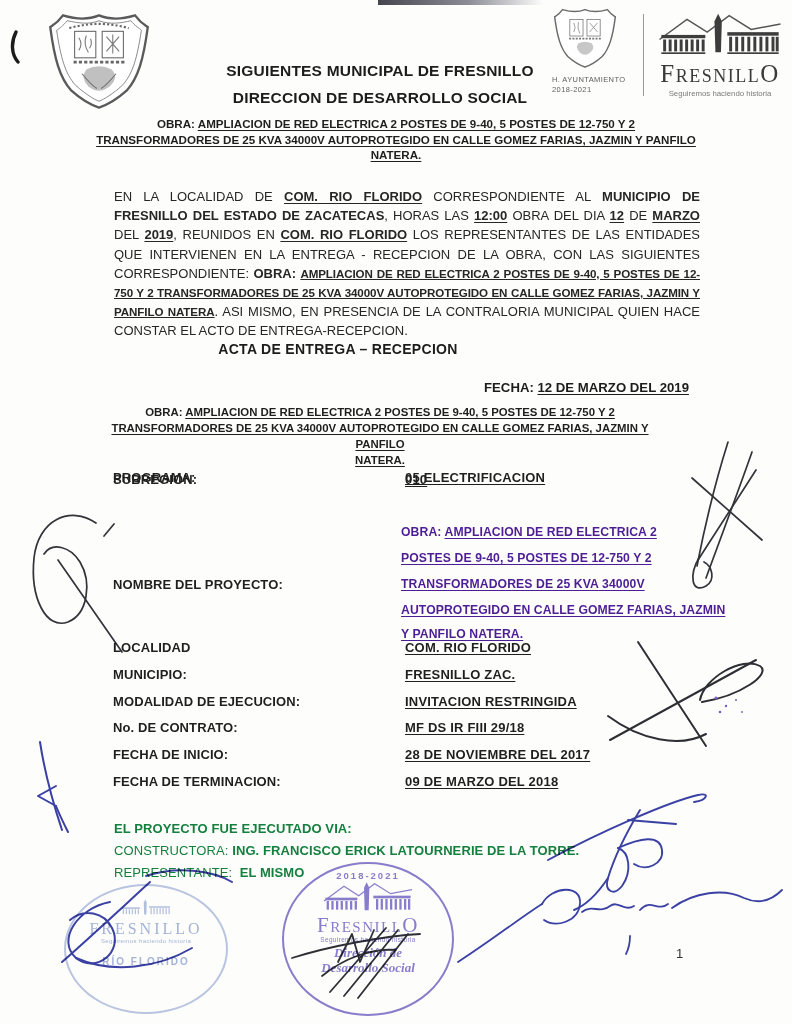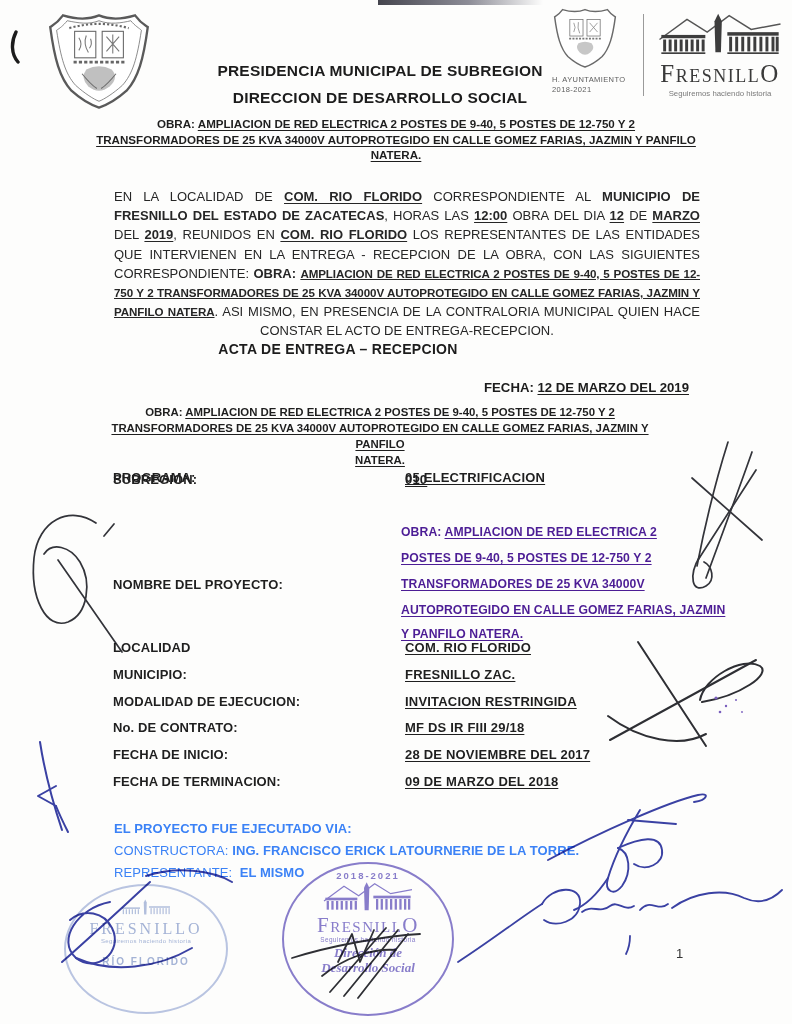--- a/index.html
+++ b/index.html
@@ -28,33 +28,33 @@
 
   
   .obra1{position:absolute;left:88px;top:116px;width:616px;text-align:center;
     font-weight:700;font-size:11.6px;line-height:15.5px;color:#1e1e1e;}
   .obra2{position:absolute;left:90px;top:404px;width:580px;text-align:center;
     font-weight:700;font-size:11.4px;line-height:16px;color:#1e1e1e;}
 
   
   .intro{position:absolute;left:114px;top:187px;width:586px;font-size:13px;line-height:19.2px;color:#262626;}
   .jline{text-align:justify;text-align-last:justify;white-space:normal;}
-  .lline{text-align:center;}
+  .lline{text-align:left;}
 
   .acta-title{position:absolute;left:118px;top:341px;width:440px;text-align:center;
     font-weight:700;font-size:14px;letter-spacing:.3px;color:#1c1c1c;}
   .fecha{position:absolute;left:484px;top:380px;font-size:13.2px;font-weight:700;color:#1c1c1c;}
 
   
   .frow{position:absolute;left:113px;width:600px;height:17px;font-size:13px;font-weight:700;color:#1f1f1f;}
   .flab{letter-spacing:.1px;}
   .fval{position:absolute;left:292px;top:0;letter-spacing:.2px;}
   .pline{position:absolute;left:401px;font-size:12.2px;font-weight:700;color:#4c1d95;letter-spacing:.1px;}
 
-  .exec{position:absolute;left:114px;font-size:13px;color:#3b82f6;letter-spacing:.1px;}
+  .exec{position:absolute;left:114px;font-size:13px;color:#15803d;letter-spacing:.1px;}
 
   .pageno{position:absolute;left:676px;top:946px;font-size:13px;color:#333;}
 
   
   .stamp{mix-blend-mode:multiply;}
   .stamp-center{position:absolute;left:282px;top:862px;width:172px;height:154px;
     border:2.5px solid #7f73c9;border-radius:50%;color:#7f73c9;text-align:center;
     box-sizing:border-box;padding-top:6px;opacity:.92;}
   .sc-period{font-size:9.5px;letter-spacing:2px;font-weight:700;}
   .sc-brand{font-family:"Liberation Serif",serif;letter-spacing:1.5px;line-height:22px;margin-top:-3px;}
@@ -86,21 +86,21 @@
       <path d="M31 24 q4 6 0 12 M38 22 q-3 8 2 16 M42 25 q2 5 -1 9" fill="none" stroke="#777" stroke-width="1"></path>
       <rect x="53" y="18" width="20" height="25" fill="none" stroke="#666" stroke-width="1"></rect>
       <path d="M57 23 l12 14 M69 23 l-12 14 M63 21 v18" fill="none" stroke="#777" stroke-width="1"></path>
       <path d="M26 47 H74" stroke="#666" stroke-width="2.5" stroke-dasharray="3 2" fill="none"></path>
       <path d="M38 54 q12 -6 24 0 q7 8 -2 16 q-10 8 -20 0 q-8 -8 -2 -16 Z" fill="#8c8c8c" opacity=".55"></path>
       <path d="M34 58 q8 10 14 14 M66 58 q-8 10 -14 14" stroke="#6d6d6d" stroke-width="1" fill="none"></path>
     </svg>
   </div>
 
   <div class="hdr-title">
-    <div>PRESIDENCIA MUNICIPAL DE SUBREGION</div>
+    <div>SIGUIENTES MUNICIPAL DE FRESNILLO</div>
     <div>DIRECCION DE DESARROLLO SOCIAL</div>
   </div>
 
   <div class="crest-right">
     <svg width="66" height="64" viewBox="0 0 100 92">
       <path d="M50 3 C62 8 74 6 84 3 C89 10 93 12 96 14 C92 44 87 62 76 74 C66 83 56 88 50 90 C44 88 34 83 24 74 C13 62 8 44 4 14 C7 12 11 10 16 3 C26 6 38 8 50 3 Z" fill="#ffffff" stroke="#6a6a6a" stroke-width="2.2"></path>
       <rect x="27" y="18" width="20" height="25" fill="none" stroke="#777" stroke-width="1.2"></rect>
       <path d="M33 23 q4 7 0 14 M40 22 q-2 9 2 17" fill="none" stroke="#888" stroke-width="1.2"></path>
       <rect x="53" y="18" width="20" height="25" fill="none" stroke="#777" stroke-width="1.2"></rect>
       <path d="M57 23 l12 14 M69 23 l-12 14" fill="none" stroke="#888" stroke-width="1.2"></path>

